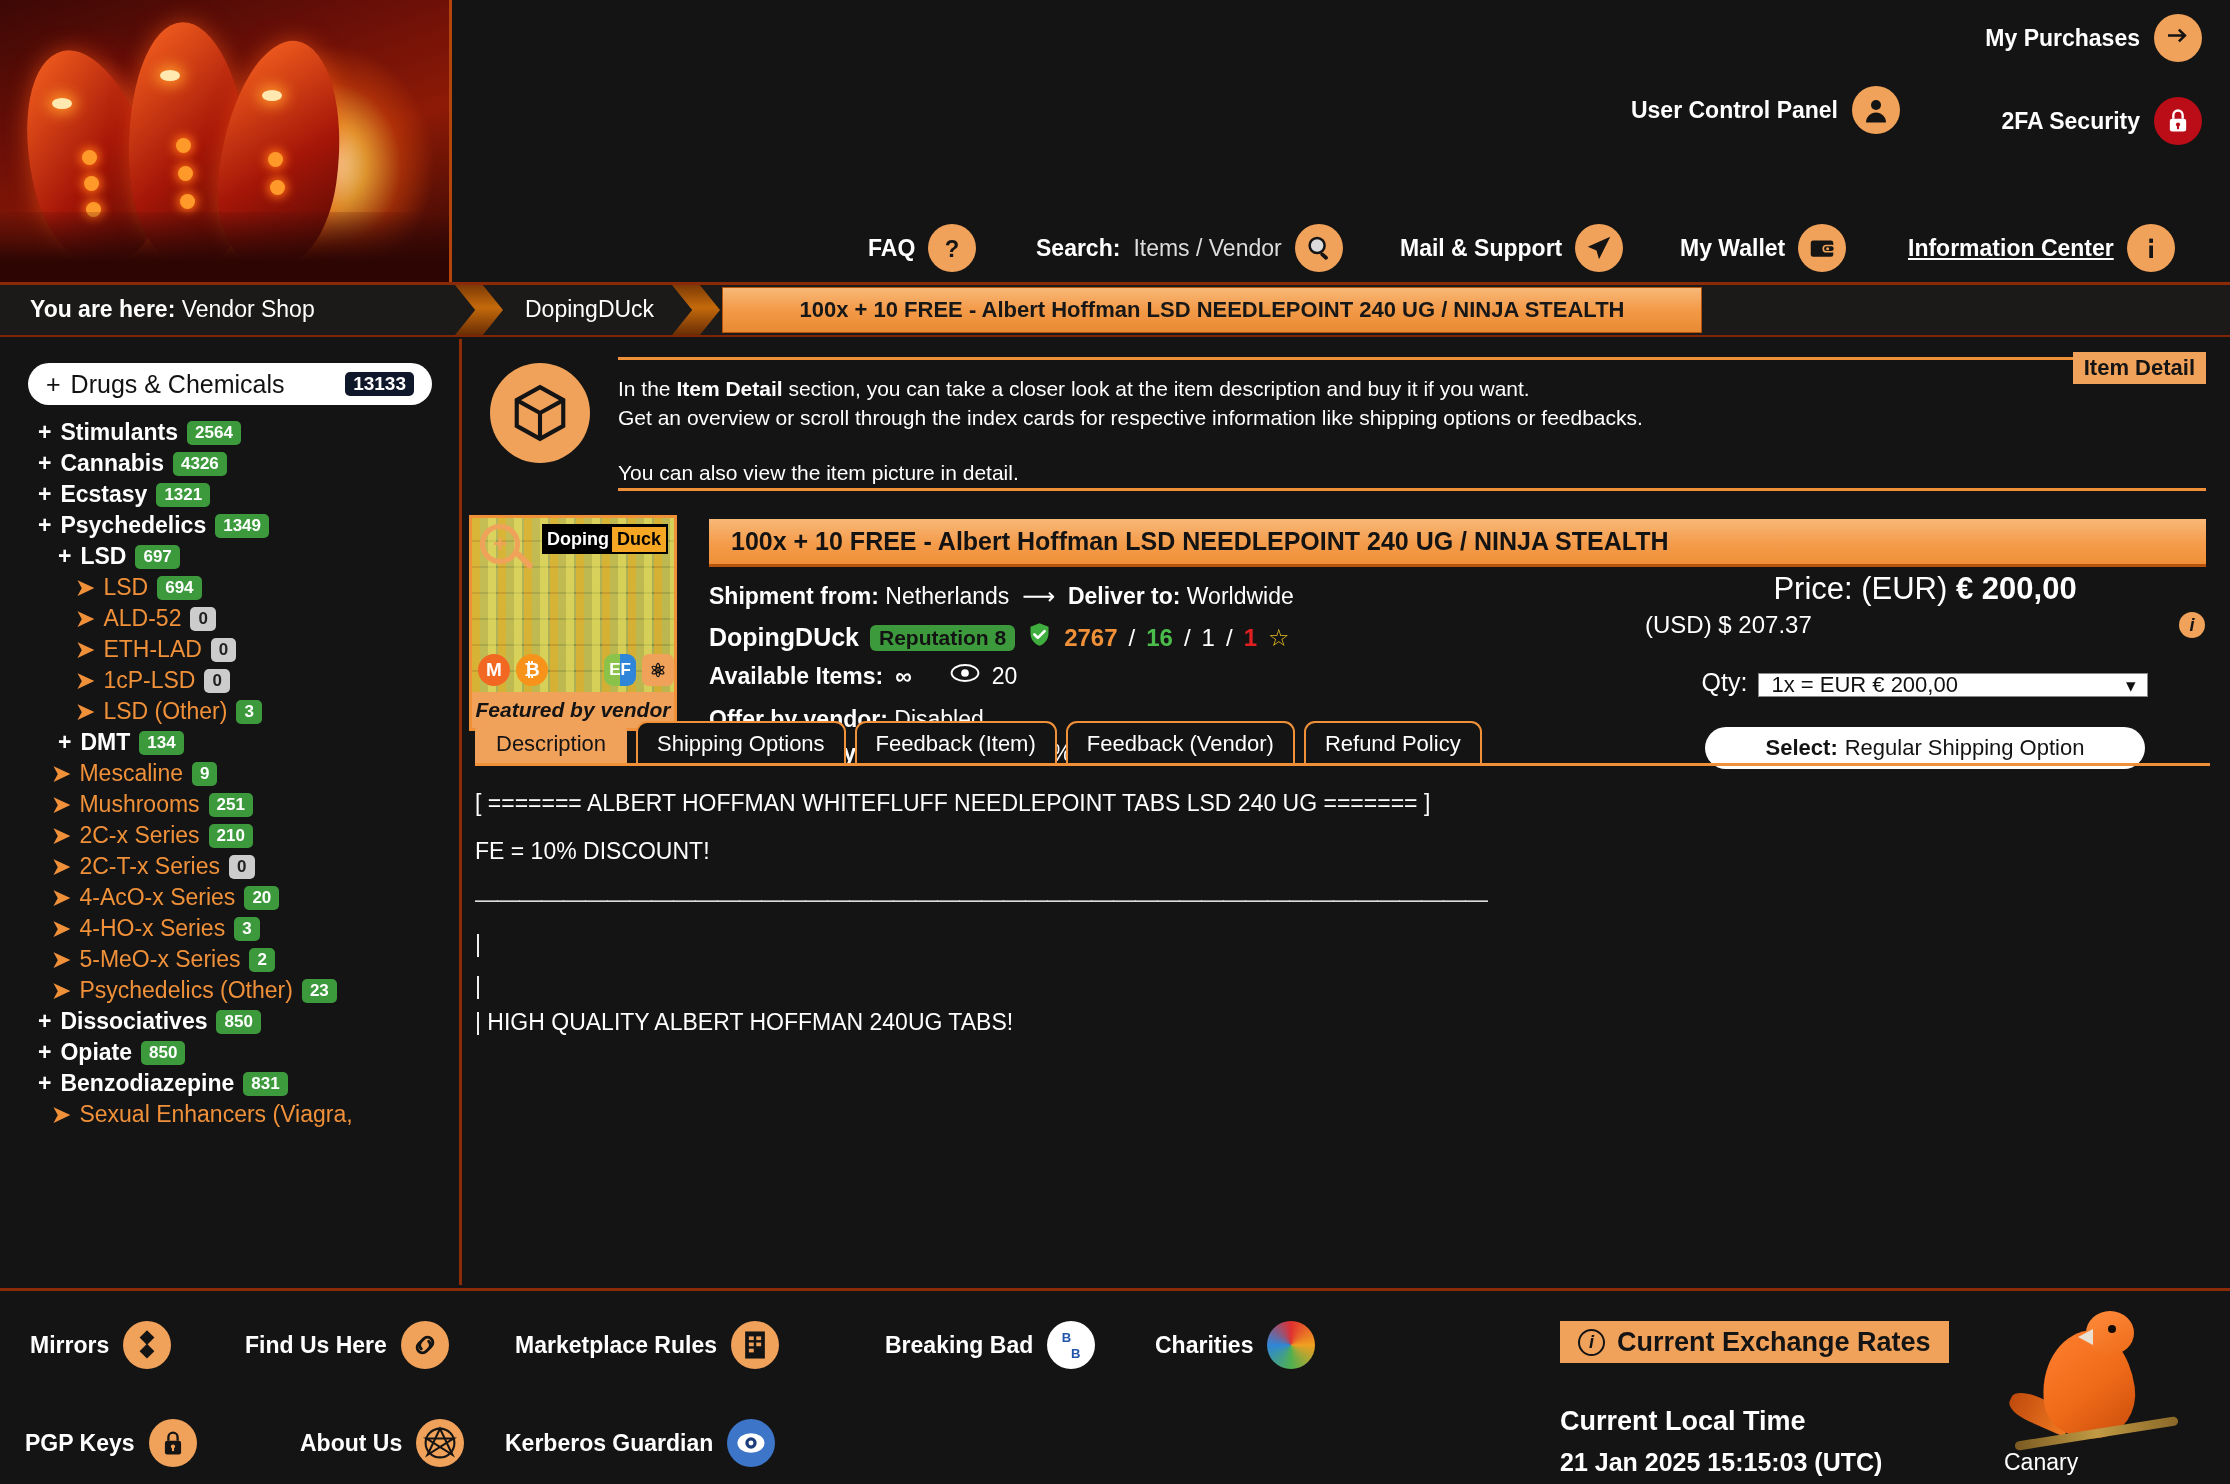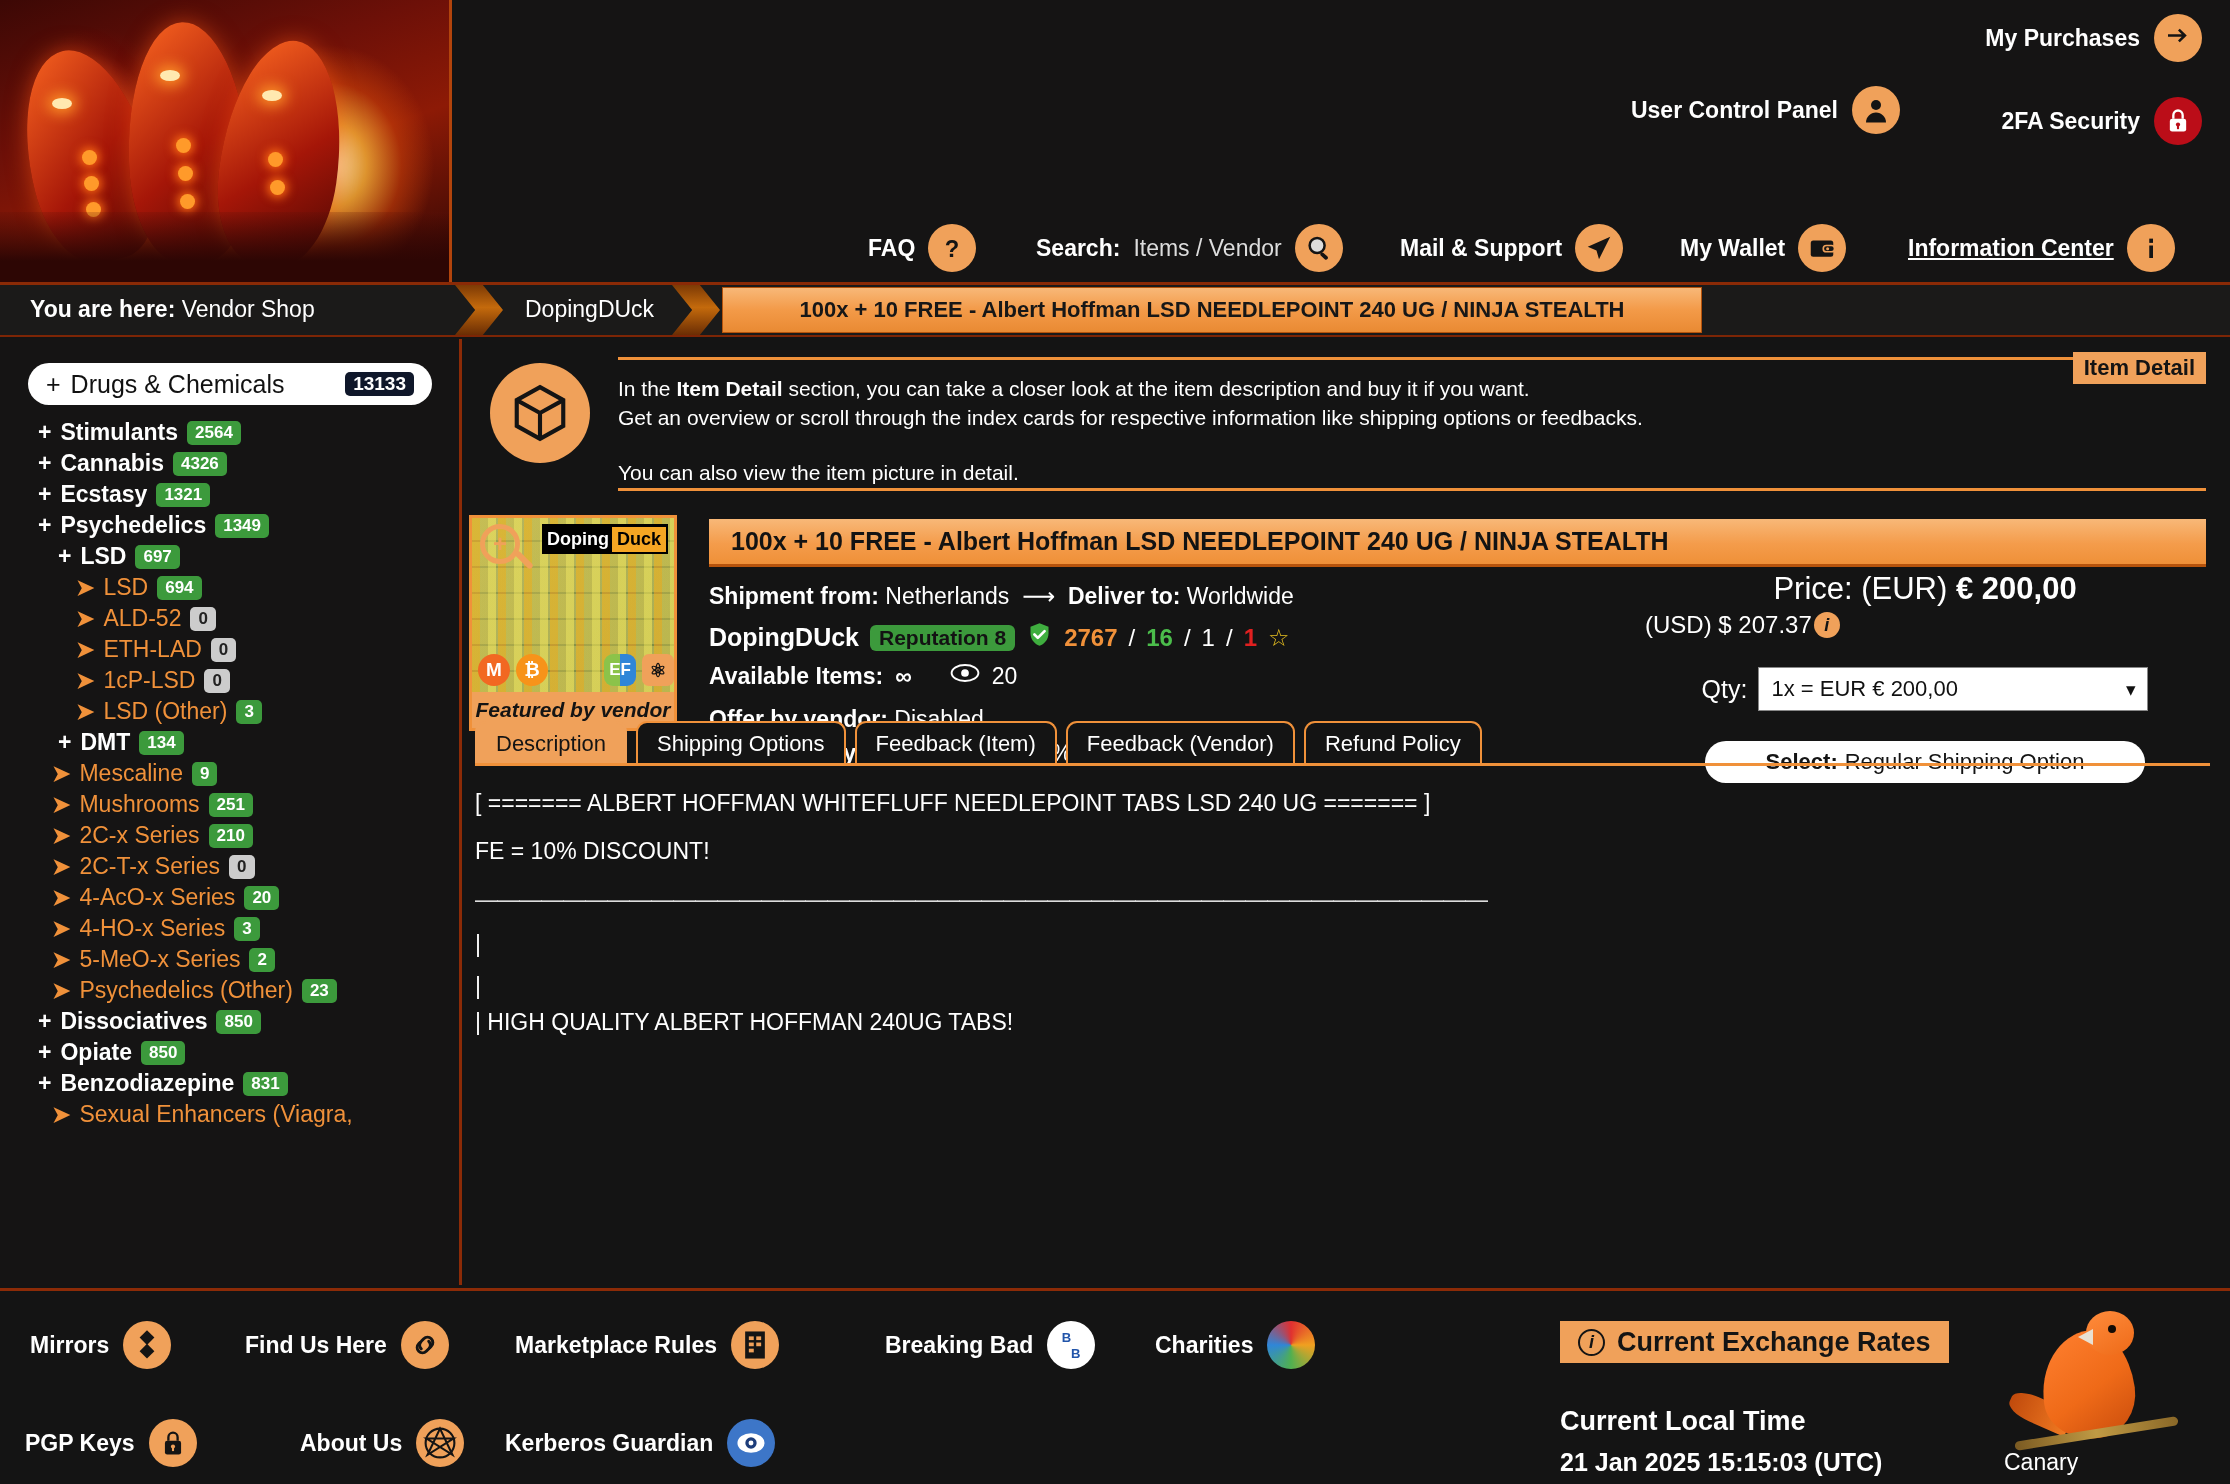--- a/index.html
+++ b/index.html
@@ -259,28 +259,28 @@
   .s-white  { color: #ffffff; }
   .s-red    { color: #e02020; font-weight: bold; }
   .s-star   { color: #e8c020; }
   .vend-row { margin-top: 8px; display: flex; align-items: center; gap: 11px; font-size: 24px; }
   .avail-row { margin-top: 8px; display: flex; align-items: center; gap: 12px; font-size: 23px; }
   .offer-row { margin-top: 12px; }
 
   .pricebox { position: absolute; left: 1180px; top: 232px; width: 560px; text-align: center; }
   .price-main { color: #ffffff; font-size: 31px; }
   .price-main b { font-weight: bold; }
-  .price-usd { color: #ffffff; font-size: 24px; margin-top: 4px; display: flex; align-items: center; justify-content: flex-start; gap: 2px; }
+  .price-usd { color: #ffffff; font-size: 24px; margin-top: 4px; display: flex; align-items: center; justify-content: space-between; gap: 2px; }
   .info-dot { width: 26px; height: 26px; border-radius: 50%; background: #f0a15a; color: #141414; font-size: 18px; font-weight: bold; font-style: italic; display: flex; align-items: center; justify-content: center; }
   .qtyrow { margin-top: 28px; display: flex; align-items: center; justify-content: center; gap: 11px; }
   .qtyrow .qlabel { color: #ffffff; font-size: 25px; }
   .qselect {
-    width: 390px; height: 44px; background: #ffffff; border: 1px solid #888;
+    width: 390px; height: 24px; background: #ffffff; border: 1px solid #888;
     display: flex; align-items: center; padding: 0 12px;
-    font-size: 22px; color: #111;
+    font-size: 22px; color: #111; margin-top: 6px;
   }
   .qselect .chev { margin-left: auto; font-size: 19px; }
   .shipbtn {
     margin: 30px auto 0; width: 440px; height: 42px; border-radius: 21px;
     background: #ffffff; color: #141414; font-size: 22px;
     display: flex; align-items: center; justify-content: center;
   }
   .shipbtn b { font-weight: bold; margin-right: 7px; }
 
   

